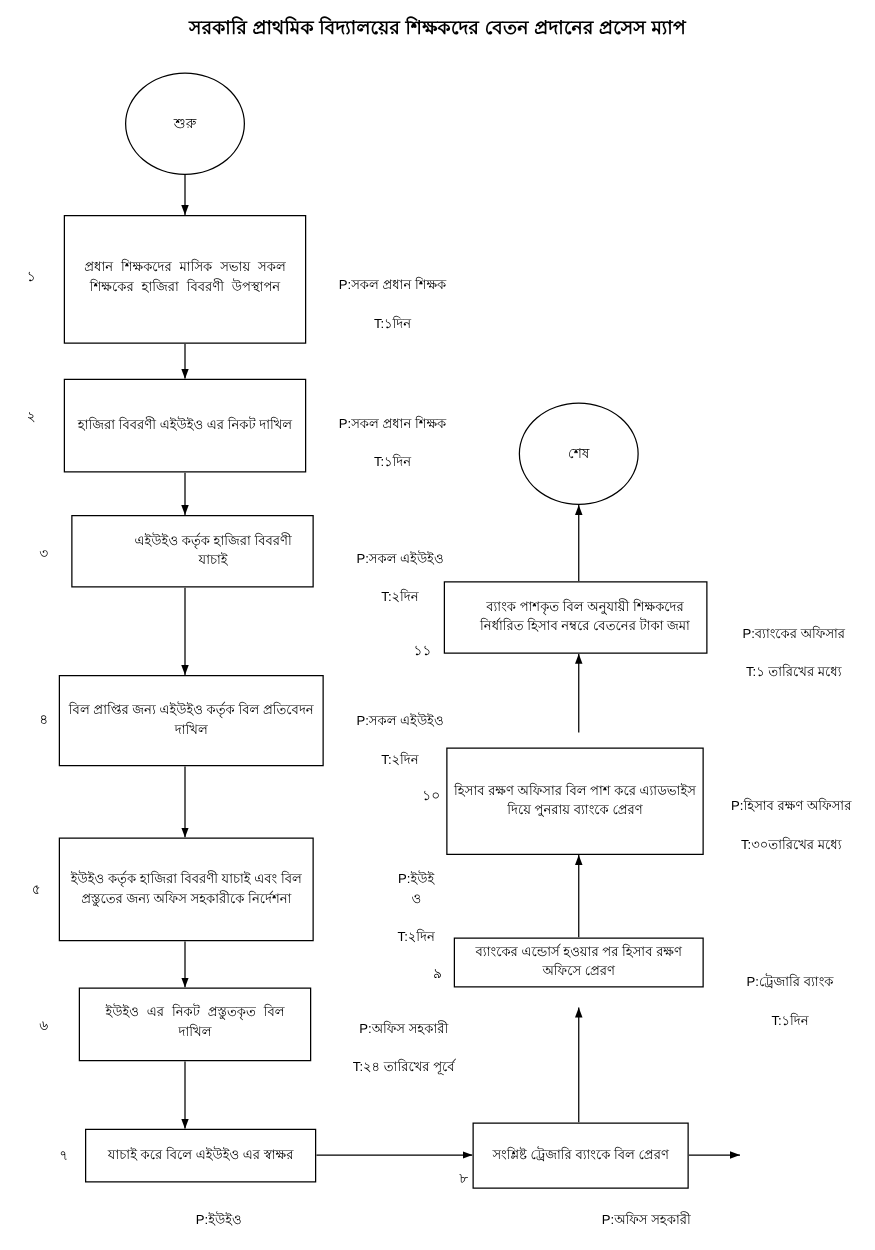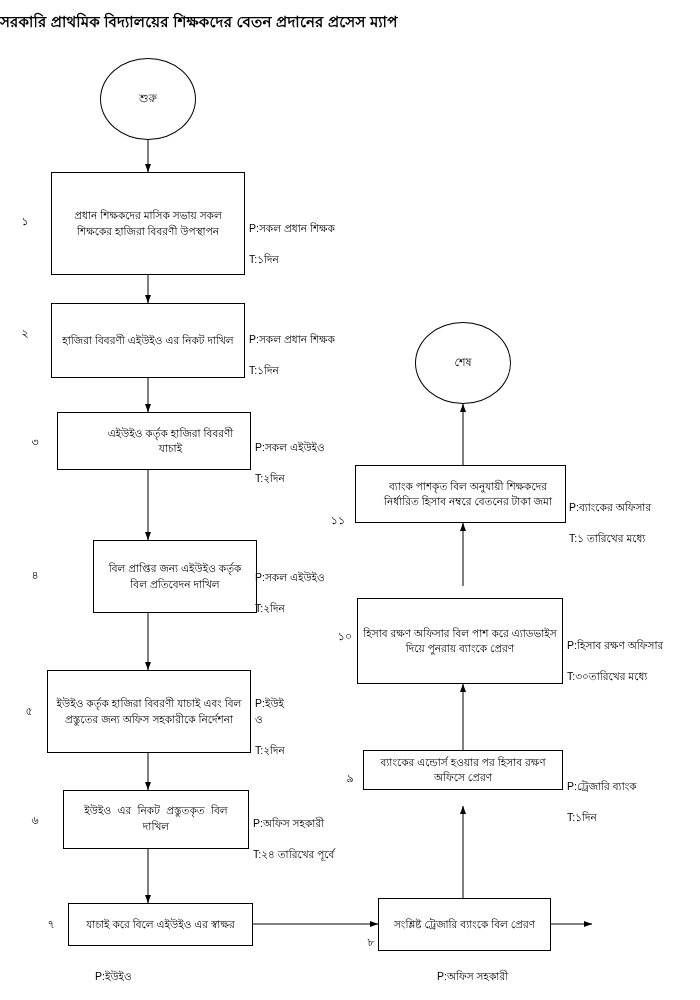--- a/index.html
+++ b/index.html
@@ -19,21 +19,21 @@
     position: absolute;
     left: 0; top: 0;
     width: 700px;
     height: 1000px;
   }
   .title {
     position: absolute;
     left: 0;
     top: 10px;
     width: 700px;
-    text-align: left;
+    text-align: center;
     font-size: 15px;
     font-weight: bold;
     letter-spacing: 0.2px;
   }
   svg.lines {
     position: absolute;
     left: 0; top: 0;
     width: 700px;
     height: 1000px;
     pointer-events: none;
@@ -66,21 +66,21 @@
   .step-num {
     position: absolute;
     font-size: 11px;
     text-align: center;
   }
   .pt-label {
     position: absolute;
     font-size: 10.5px;
     line-height: 1.5;
     white-space: pre-line;
-    text-align: left;
+    text-align: center;
   }
 </style>
 </head>
 <body>
 
 <div id="canvas">
 
   <div class="title">সরকারি প্রাথমিক বিদ্যালয়ের শিক্ষকদের বেতন প্রদানের প্রসেস ম্যাপ</div>
 
   <svg class="lines" viewBox="0 0 700 1000">
@@ -120,21 +120,21 @@
   </svg>
 
   <div class="terminator" style="left:415px; top:322px; width:96px; height:82px;">
     <span>শেষ</span>
   </div>
   <div class="terminator" style="left:100px; top:58px; width:96px; height:82px;">
     <span>শুরু</span>
   </div>
 
   <div class="step-num" style="left:16px; top:213px; width:18px;">১</div>
-  <div class="node" style="left:51px; top:172px; width:194px; height:103px;">
+  <div class="node" style="left:51px; top:172px; width:194px; height:103px;font-family:Liberation Mono, monospace;">
     <span>প্রধান শিক্ষকদের মাসিক সভায় সকল শিক্ষকের হাজিরা বিবরণী উপস্থাপন</span>
   </div>
   <div class="pt-label" style="left:249px; top:205px; width:130px;">
     <span>P:সকল প্রধান শিক্ষক</span><br>
     <span>T:১দিন</span>
   </div>
 
   <div class="step-num" style="left:16px; top:325px; width:18px;">২</div>
   <div class="node" style="left:51px; top:303px; width:194px; height:75px;">
     <span>হাজিরা বিবরণী এইউইও এর নিকট দাখিল</span>
@@ -147,33 +147,33 @@
   <div class="step-num" style="left:26px; top:434px; width:18px;">৩</div>
   <div class="node" style="left:57px; top:412px; width:194px; height:58px;padding-left:38px;">
     <span>এইউইও কর্তৃক হাজিরা বিবরণী যাচাই</span>
   </div>
   <div class="pt-label" style="left:255px; top:424px; width:130px;">
     <span>P:সকল এইউইও</span><br>
     <span>T:২দিন</span>
   </div>
 
   <div class="step-num" style="left:26px; top:567px; width:18px;">৪</div>
-  <div class="node" style="left:47px; top:540px; width:164px; height:73px;margin-left:46px;">
+  <div class="node" style="left:47px; top:540px; width:212px; height:73px;">
     <span>বিল প্রাপ্তির জন্য এইউইও কর্তৃক বিল প্রতিবেদন দাখিল</span>
   </div>
   <div class="pt-label" style="left:255px; top:554px; width:130px;">
     <span>P:সকল এইউইও</span><br>
     <span>T:২দিন</span>
   </div>
 
   <div class="step-num" style="left:20px; top:703px; width:18px;">৫</div>
   <div class="node" style="left:47px; top:670px; width:204px; height:83px;">
     <span>ইউইও কর্তৃক হাজিরা বিবরণী যাচাই এবং বিল প্রস্তুতের জন্য অফিস সহকারীকে নির্দেশনা</span>
   </div>
-  <div class="pt-label" style="left:255px; top:680px; width:130px;">
+  <div class="pt-label" style="left:268px; top:680px; width:130px;">
     <span>P:ইউই
 ও</span><br>
     <span>T:২দিন</span>
   </div>
 
   <div class="step-num" style="left:26px; top:812px; width:18px;">৬</div>
   <div class="node" style="left:63px; top:790px; width:186px; height:59px;font-family:Liberation Mono, monospace;">
     <span>ইউইও এর নিকট প্রস্তুতকৃত বিল দাখিল</span>
   </div>
   <div class="pt-label" style="left:253px; top:800px; width:140px;">

